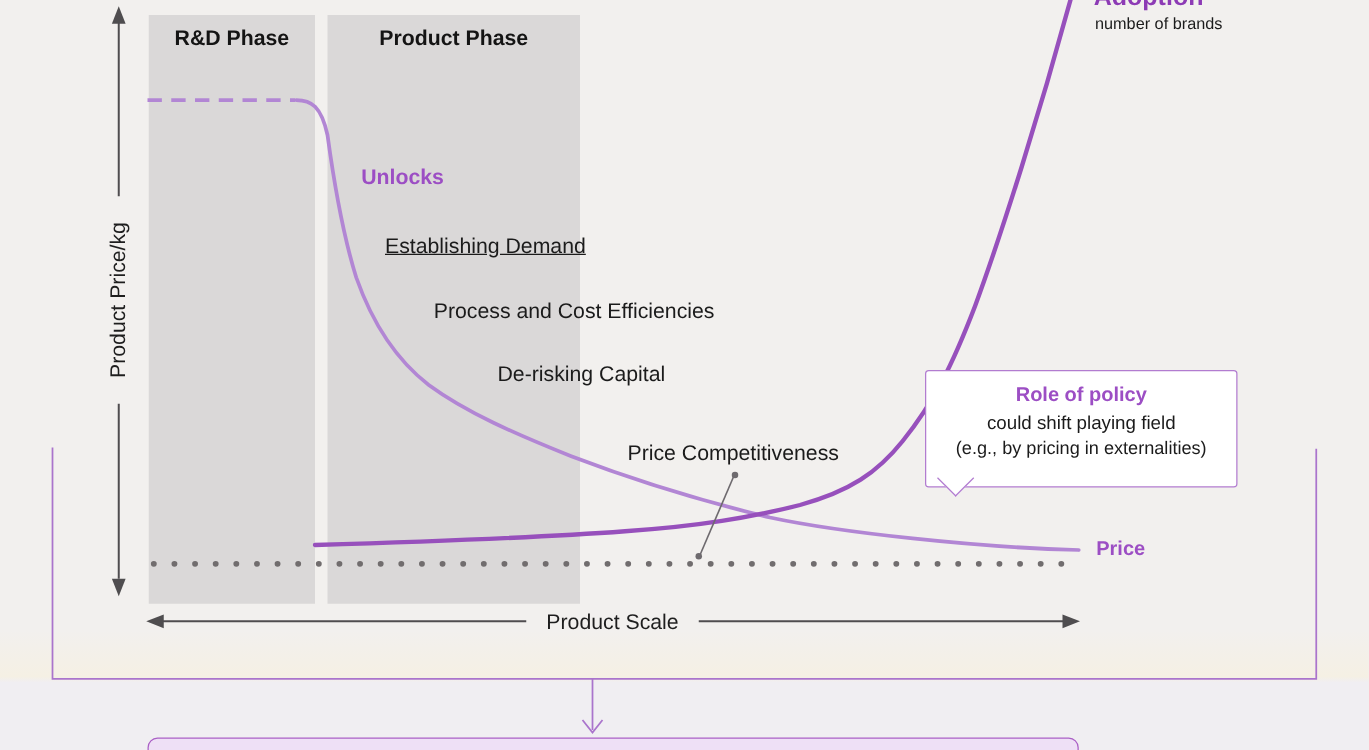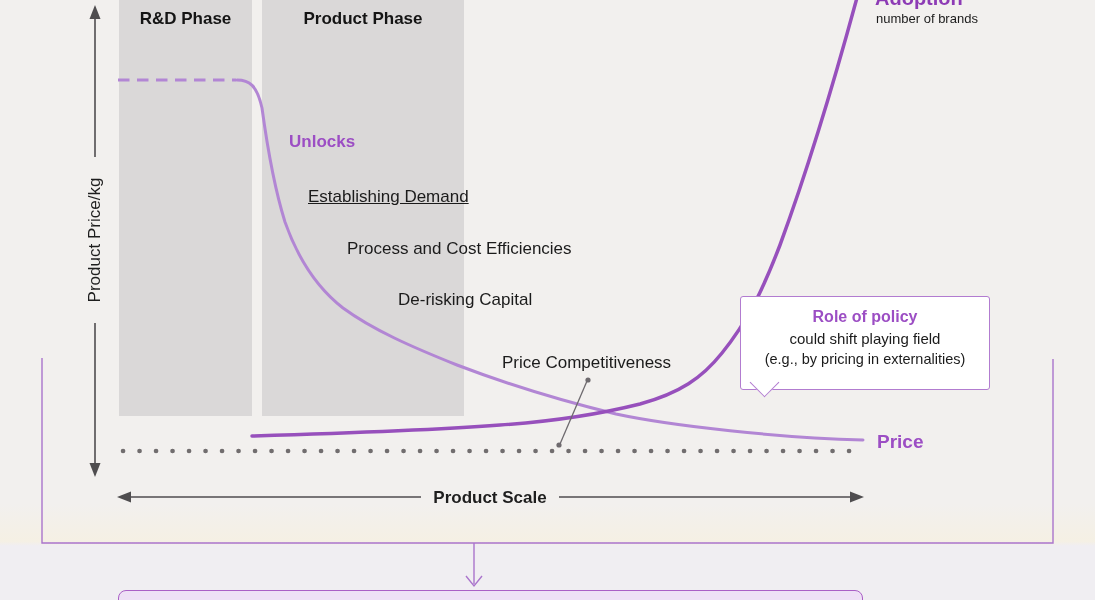--- a/index.html
+++ b/index.html
@@ -6,50 +6,50 @@
   * { box-sizing: border-box; }
   .canvas {
     position: relative;
     width: 1095px;
     height: 600px;
     overflow: hidden;
     font-family: "Liberation Sans", sans-serif;
     color: #1b1b1b;
     background: linear-gradient(180deg, #f2f0ee 0%, #f2f0ee 84%, #f5f0e4 90.2%, #f0eef2 91%, #f0eef2 100%);
   }
-  .panel { position: absolute; top: 0; height: 416px; background: #dad8d8; }
+  .panel { position: absolute; top: 12px; height: 471px; background: #dad8d8; }
   .panel-rd       { left: 119px; width: 133px; }
   .panel-scaling  { left: 262px; width: 202px; }
   .panel-adoption { left: 474px; width: 389px; }
   .phase-label {
     margin-top: 9px; text-align: center;
     font-size: 17px; font-weight: bold; color: #141414;
   }
   svg.overlay { position: absolute; left: 0; top: 0; }
 
   .txt { position: absolute; white-space: nowrap; }
   .ylabel {
     left: -5px; top: 230px; width: 200px; height: 20px; line-height: 20px;
     text-align: center; transform: rotate(-90deg);
     font-size: 17px; font-weight: 500; color: #1e1e1e;
   }
   .xlabel {
     left: 420px; top: 488px; width: 140px; text-align: center;
-    font-size: 17px; font-weight: 700; color: #1e1e1e;
+    font-size: 17px; font-weight: 400; color: #1e1e1e;
   }
   .unlocks-title { left: 289px; top: 132px; font-size: 17px; font-weight: bold; color: #9c4ec4; }
   .u-item { font-size: 17px; font-weight: 500; color: #1b1b1b; }
   .u0 { left: 308px; top: 187px; text-decoration: underline; }
   .u1 { left: 347px; top: 239px; }
   .u2 { left: 398px; top: 290px; }
   .u3 { left: 502px; top: 353px; }
 
   .adoption-label { left: 875px; top: -14px; line-height: 24px; font-size: 20px; font-weight: bold; color: #8d3bb5; }
   .adoption-sub   { left: 876px; top: 11px;  font-size: 13px; font-weight: 500; color: #1b1b1b; }
-  .price-label    { left: 877px; top: 431px; font-size: 19px; font-weight: bold; color: #9c4ec4; }
+  .price-label    { left: 877px; top: 431px; font-size: 16px; font-weight: bold; color: #9c4ec4; }
 
   .callout {
     position: absolute; left: 740px; top: 296px; width: 250px; height: 94px;
     background: #ffffff; border: 1.5px solid #b27cd0; border-radius: 3px;
     text-align: center; padding-top: 9px;
   }
   .callout-title { font-size: 16px; font-weight: bold; color: #9c4ec4; line-height: 22px; }
   .callout-line  { font-size: 15px;   color: #1b1b1b; line-height: 21px; }
   .callout-line2 { font-size: 14.5px; color: #1b1b1b; line-height: 21px; }
   .callout-tail {

